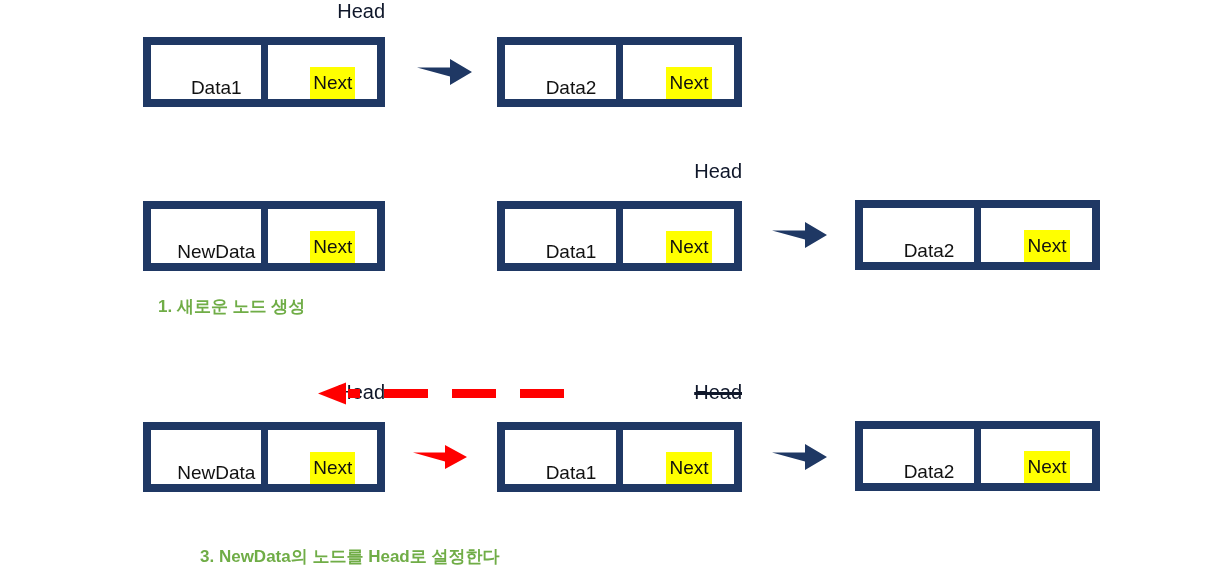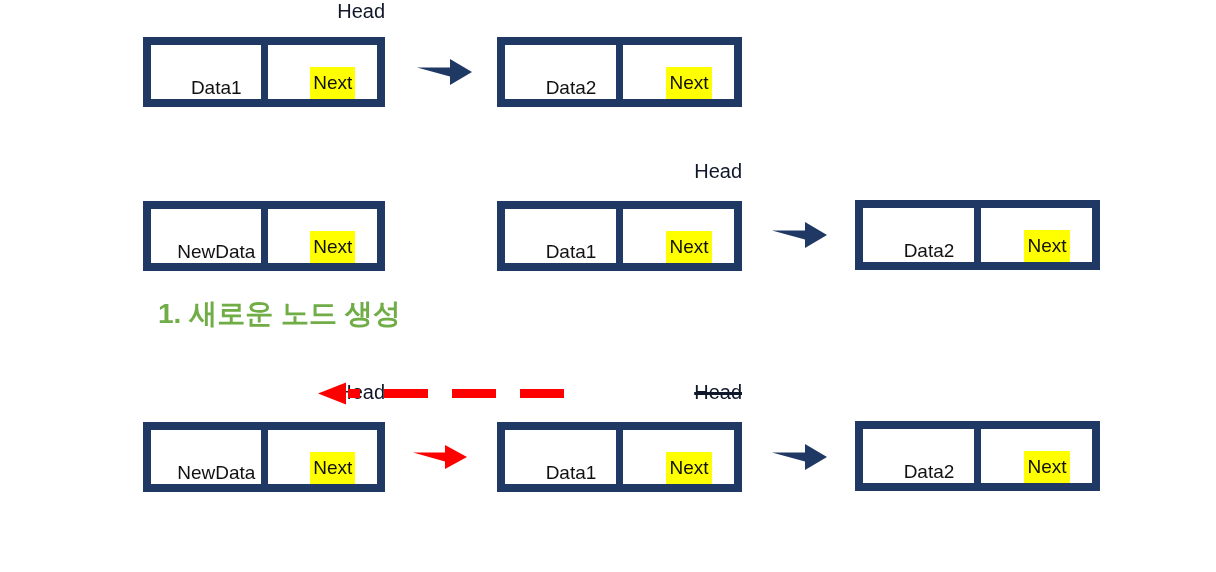--- a/index.html
+++ b/index.html
@@ -44,21 +44,21 @@
     font-size: 20px;
     color: #0f172a;
   }
   .strike {
     text-decoration: line-through;
     text-decoration-thickness: 2.5px;
   }
   .caption {
     position: absolute;
     font-weight: bold;
-    font-size: 28px;
+    font-size: 17px;
     color: var(--color-green, #70AD47);
     white-space: nowrap;
   }
   .arrow-navy { color: var(--color-navy, #1F3864); }
   .arrow-red { color: var(--color-red, #FF0000); }
   svg { display: block; }
 </style>
 </head>
 <body>
 
@@ -170,14 +170,15 @@
 
   <div class="node" style="left:855px; top:421px; width:245px; height:70px;">
     <div class="cell">
       <span>Data2</span>
     </div>
     <div class="cell">
       <span class="hl">Next</span>
     </div>
   </div>
 
+  <div class="caption" style="left:200px; top:545px;">3. NewData의 노드를 Head로 설정한다</div>
 
 </div>
 
 </body></html>

